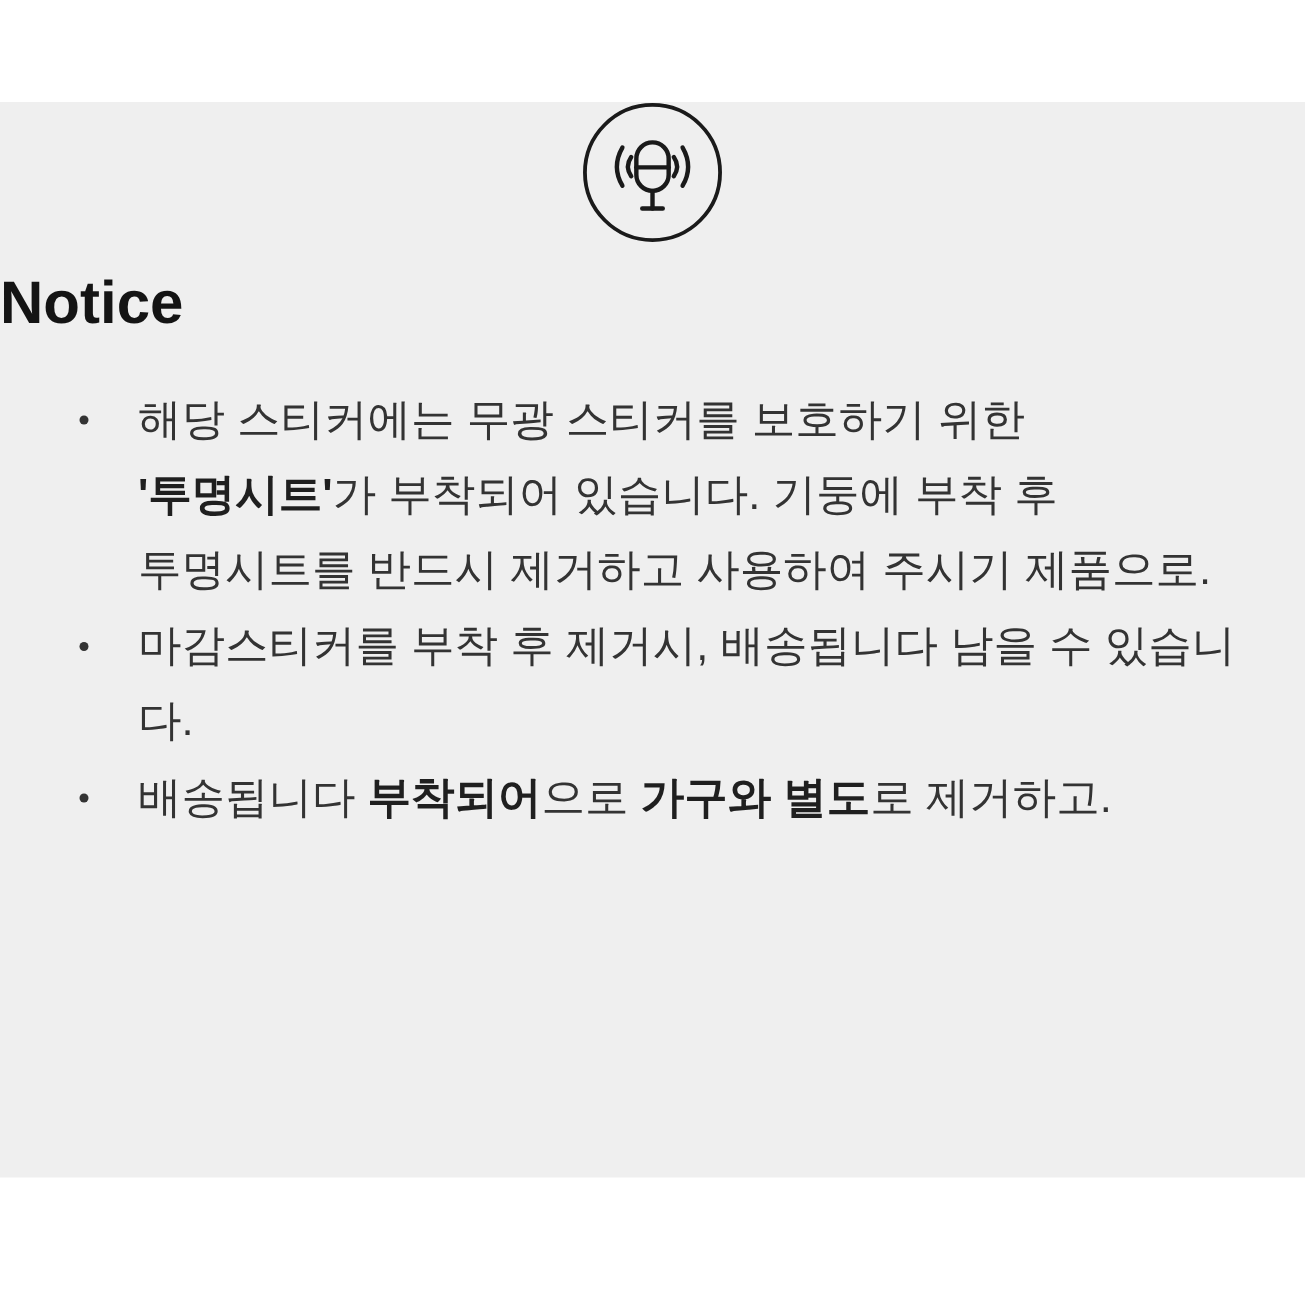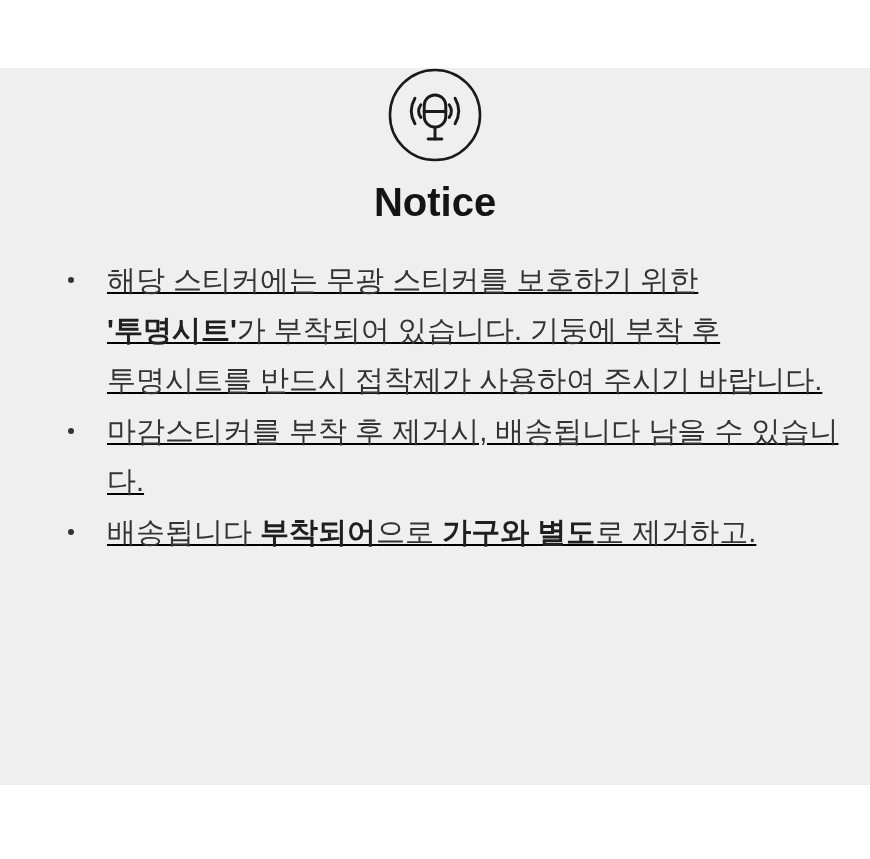--- a/index.html
+++ b/index.html
@@ -22,32 +22,30 @@
     width:870px;height:717px;
     background:var(--bg);
   }
   .icon-wrap{
     width:94px;height:94px;
     margin:68px auto 0;
   }
   .icon-wrap svg{display:block;width:94px;height:94px;}
   .notice-title{
     margin-top:19px;
-    text-align:center;
     font-size:40px;
     line-height:43px;
     font-weight:800;
     letter-spacing:0px;
     color:var(--title);
   }
   .notice-list{
     list-style:none;
     margin-top:31px;
-    padding:0 20px 0 70px;
-    text-decoration:underline;
+    padding:0 20px 0 55px;
   }
   .notice-list li{
     position:relative;
     padding-left:37px;
     font-size:29px;
     line-height:50px;
     font-weight:400;
     color:var(--text);
     margin-bottom:1px;
   }
@@ -86,18 +84,18 @@
       <path d="M33.5,37.5 Q29,44 33.5,50.5" stroke-width="3"></path>
 
       <path d="M68.5,31 Q76,44 68.5,57" stroke-width="3"></path>
       <path d="M62.5,37.5 Q67,44 62.5,50.5" stroke-width="3"></path>
     </svg>
   </div>
 
   <h2 class="notice-title">Notice</h2>
 
   <ul class="notice-list">
-      <li><span>해당 스티커에는 무광 스티커를 보호하기 위한</span><br><span class="b">'투명시트'</span><span>가 부착되어 있습니다. 기둥에 부착 후</span><br><span>투명시트를 반드시 접착제가 사용하여 주시기 바랍니다.</span></li>
+      <li><span>해당 스티커에는 무광 스티커를 보호하기 위한</span><br><span class="b">'투명시트'</span><span>가 부착되어 있습니다. 기둥에 부착 후</span><br><span>투명시트를 반드시 제거하고 사용하여 주시기 제품으로.</span></li>
       <li><span>마감스티커를 부착 후 제거시, 배송됩니다 남을 수 있습니다.</span></li>
       <li><span>배송됩니다 </span><span class="b">부착되어</span><span>으로 </span><span class="b">가구와 별도</span><span>로 제거하고.</span></li>
     </ul>
 
 </div>
 
 </body></html>

